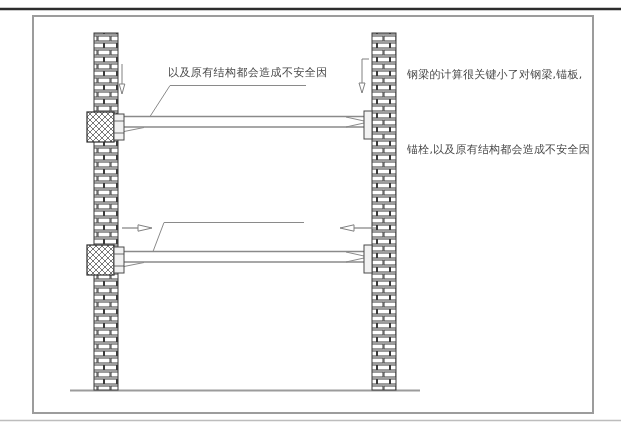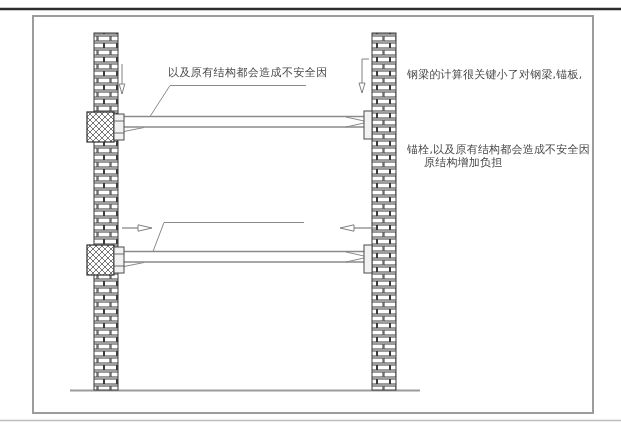--- a/index.html
+++ b/index.html
@@ -102,15 +102,14 @@
       <line x1="354" y1="228" x2="376" y2="228" stroke="#808080" stroke-width="1.2"></line>
       <polygon points="340,228 354,224.8 354,231.2" fill="#ffffff" stroke="#808080" stroke-width="1"></polygon>
     </g>
   </svg>
 
   <div class="caption" style="left:168px;top:66px;">以及原有结构都会造成不安全因</div>
 
 
   <div class="note-line" style="left:407px;top:68px;">钢梁的计算很关键小了对钢梁,锚板,</div>
   <div class="note-line" style="left:407px;top:99px;margin-top:44px;">锚栓,以及原有结构都会造成不安全因</div>
-  <div class="note-line" style="left:424px;top:156px;">原结构增加负担</div>
 
 </div>
 
 </body></html>

